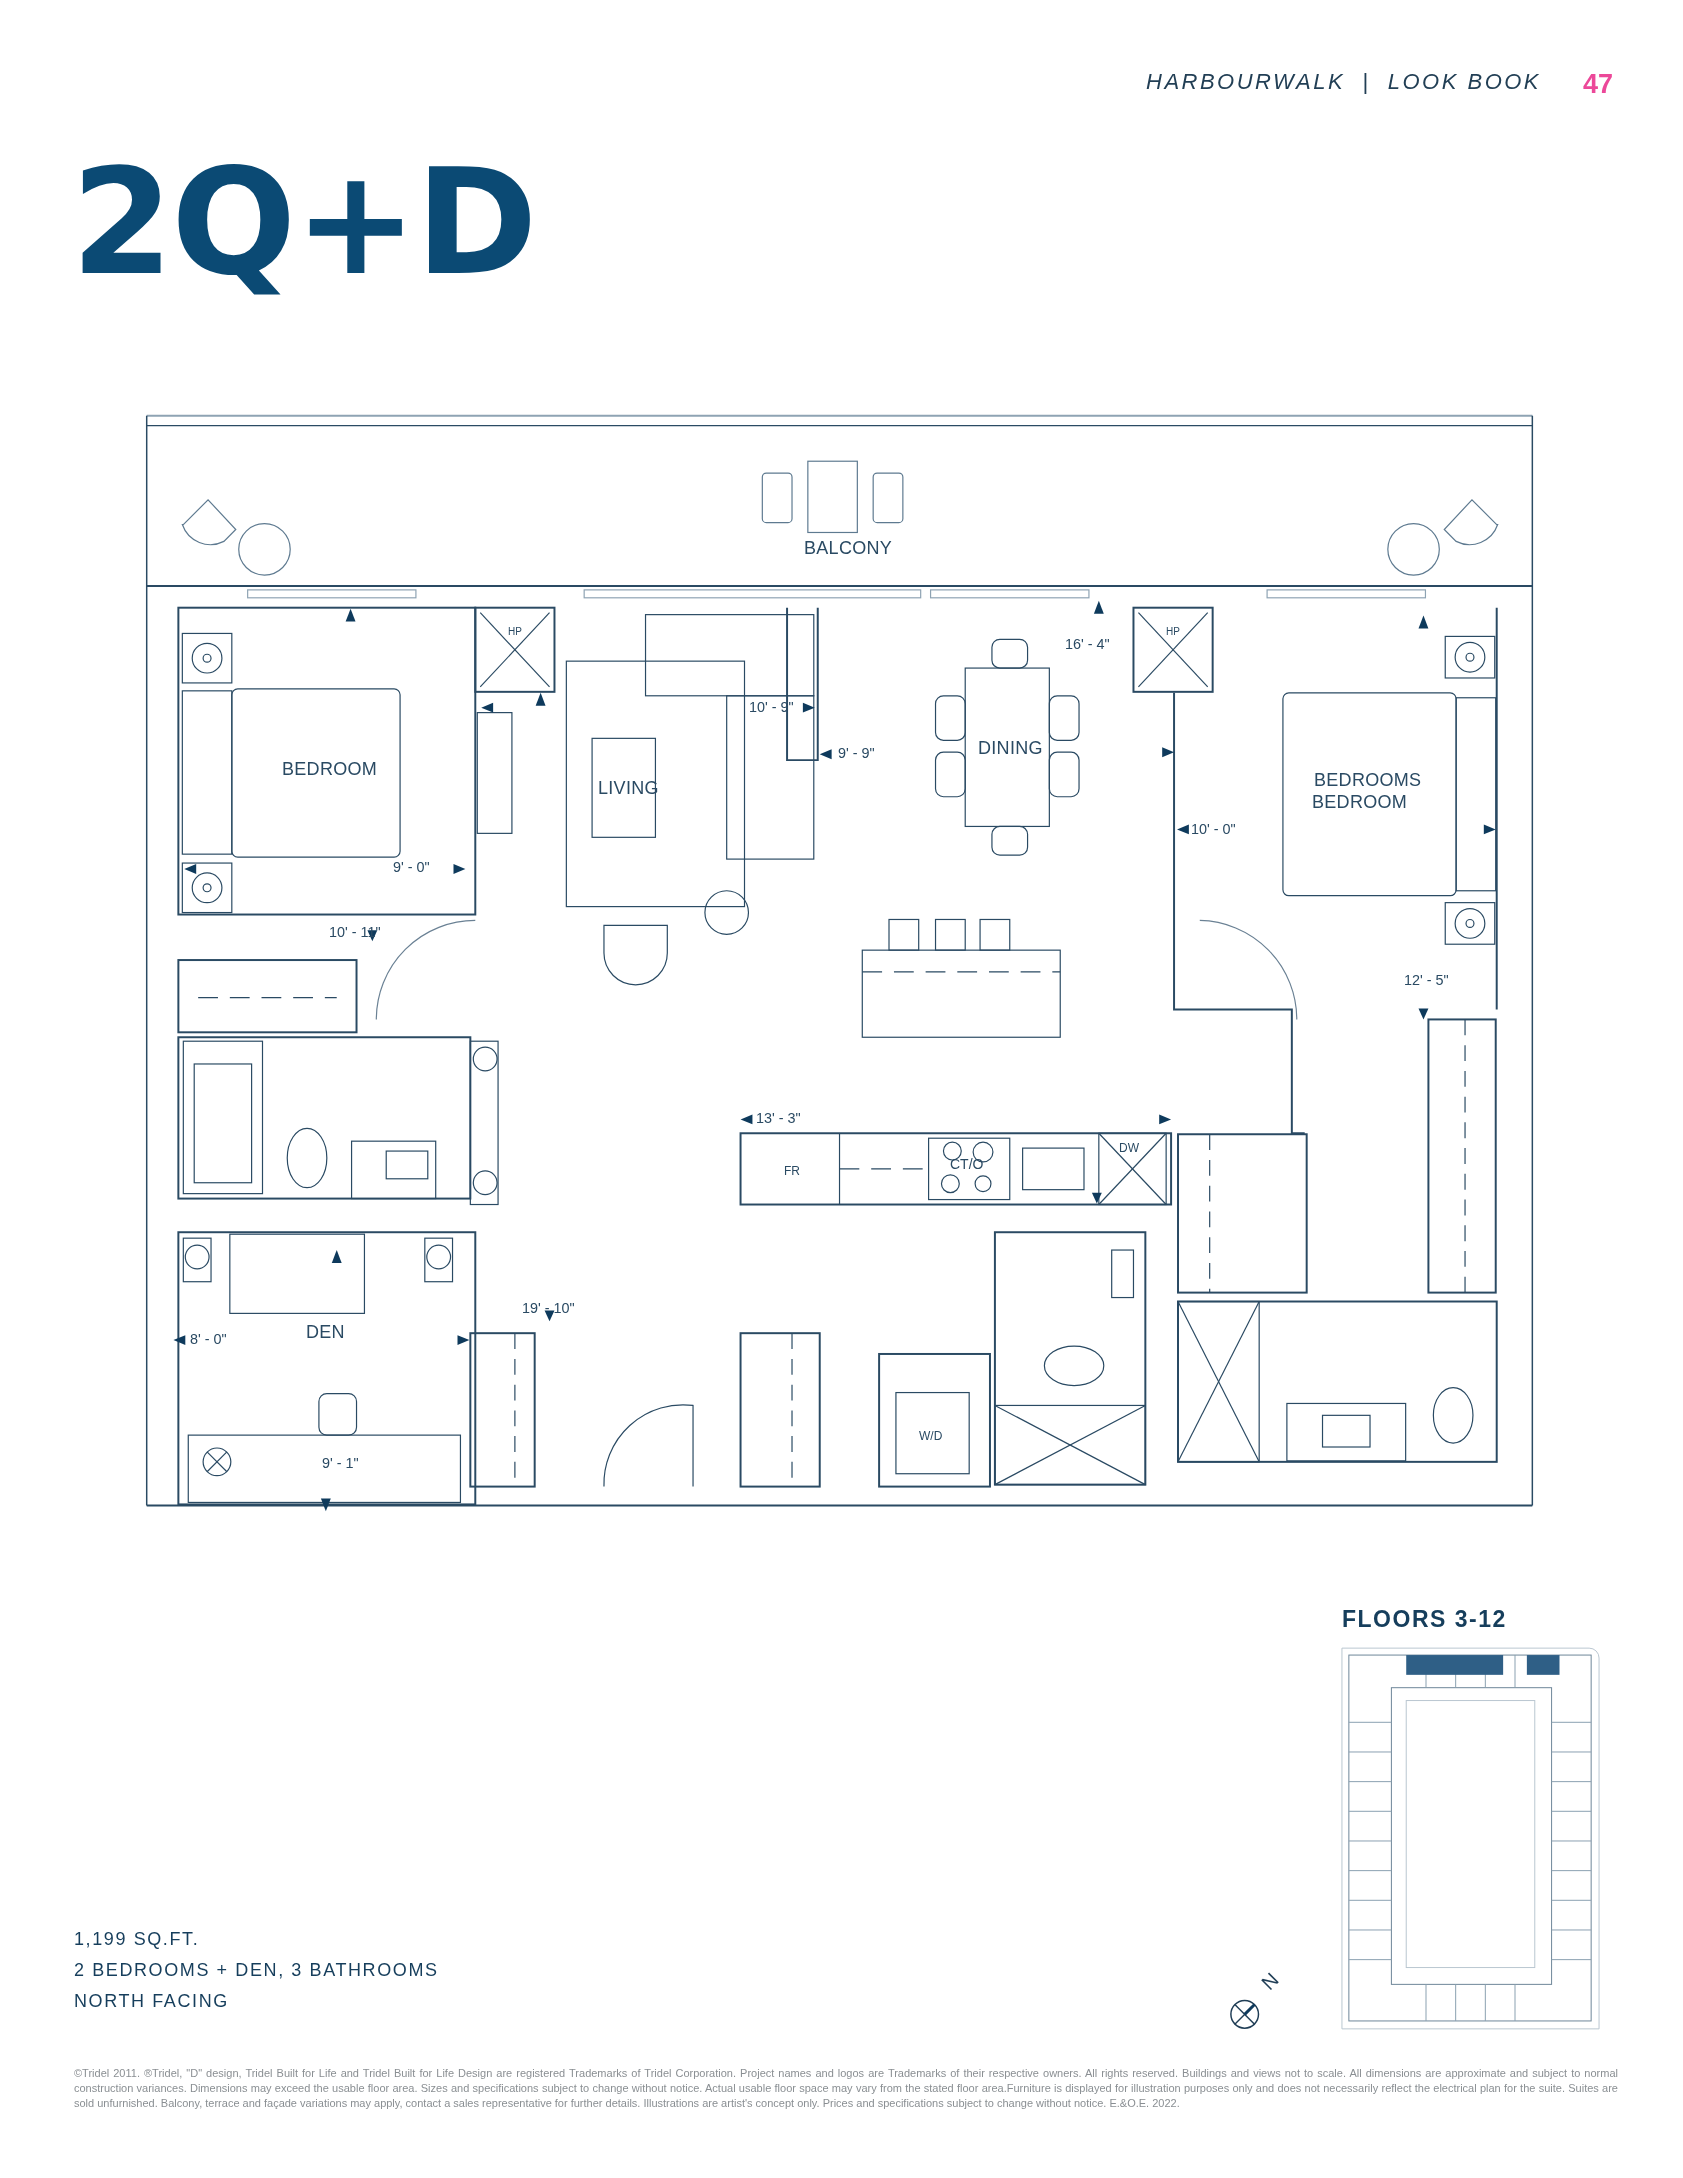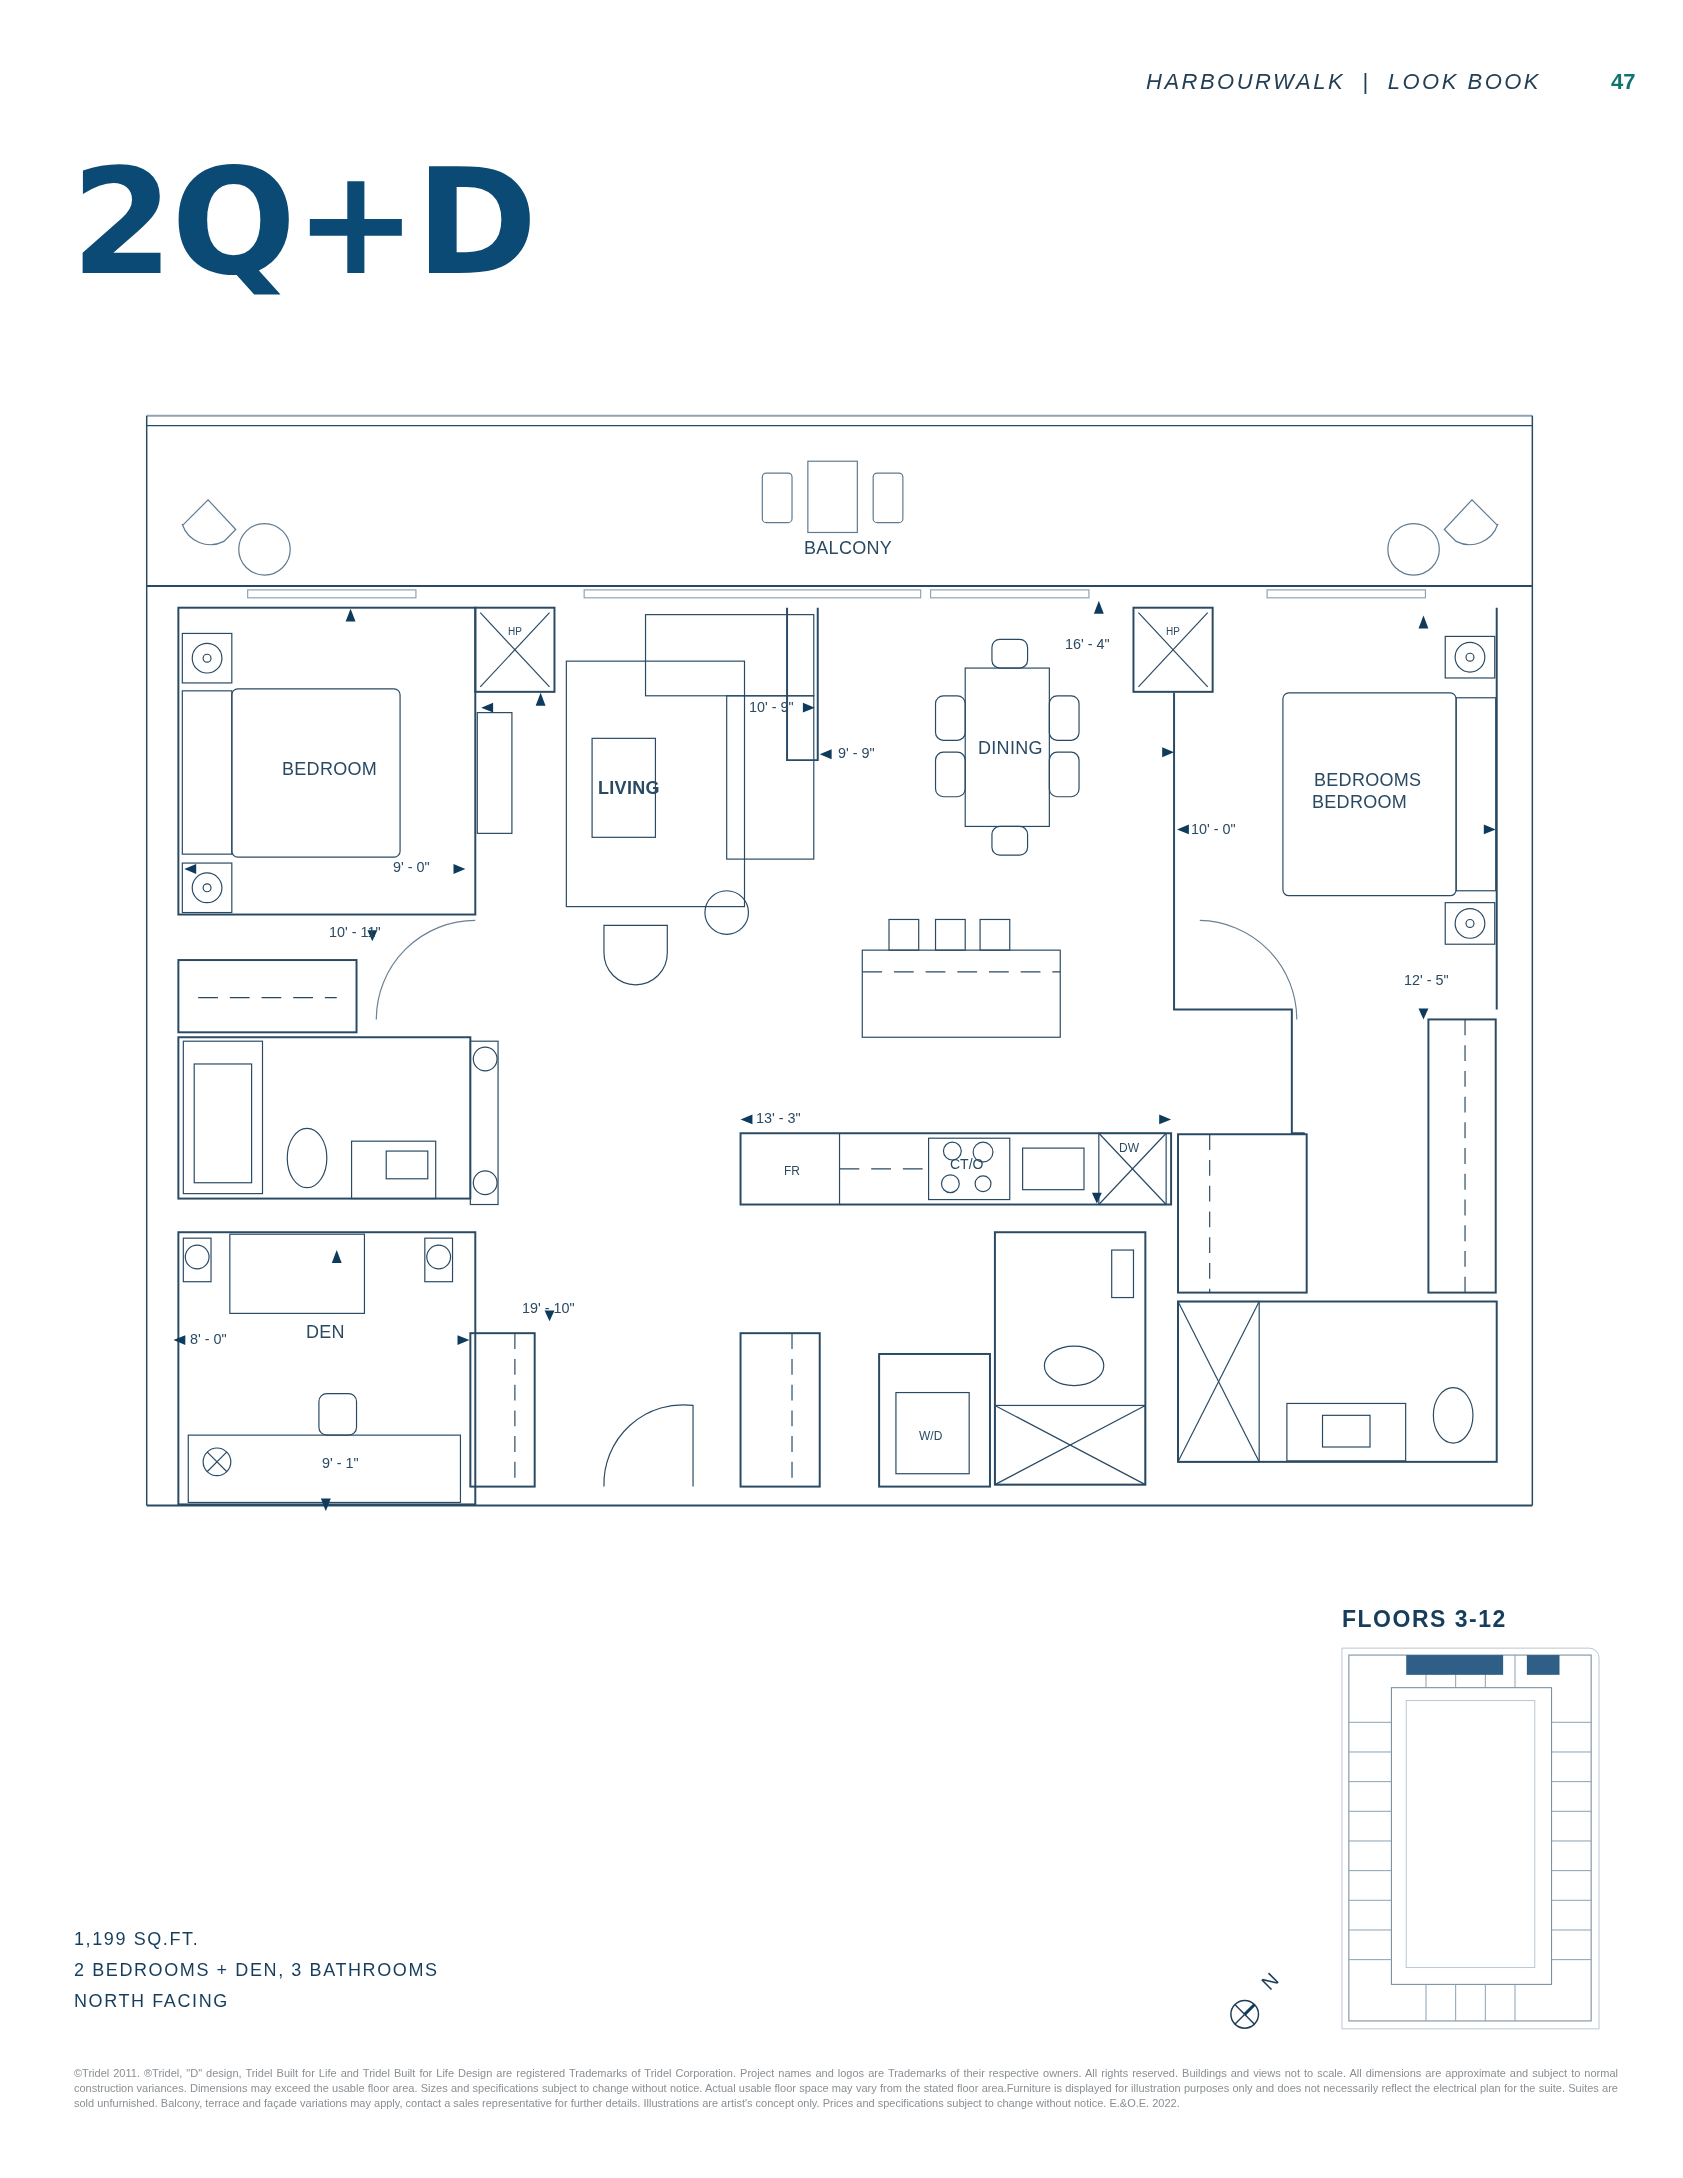--- a/index.html
+++ b/index.html
@@ -1,19 +1,19 @@
 <!DOCTYPE html>
 <html><head>
 <meta charset="utf-8">
 <style>
   html,body{margin:0;padding:0;background:#ffffff;}
   body{width:1683px;height:2178px;position:relative;overflow:hidden;font-family:"Liberation Sans",sans-serif;color:#0e3a5c;}
   .header{position:absolute;top:69px;left:1139px;width:495px;height:34px;}
   .header .brand{position:absolute;left:7px;top:0;font-size:22px;letter-spacing:2.5px;color:#223f55;white-space:nowrap;font-weight:400;}
-  .header .pnum{position:absolute;left:444px;top:0;font-size:22px;font-weight:700;color:#0f766e;margin-left:28px;}
+  .header .pnum{position:absolute;left:444px;top:0;font-size:27px;font-weight:700;color:#ec4899;}
   .title{position:absolute;left:71px;top:149px;font-size:147px;font-weight:700;color:#0b4a74;letter-spacing:-2px;line-height:1;font-family:"DejaVu Sans",sans-serif;text-align:right;}
   .plan{position:absolute;left:0;top:0;width:1569px;height:1544px;}
   .plan svg{position:absolute;left:0;top:0;}
   .rlabel{position:absolute;font-size:18px;color:#2a4a63;text-align:center;white-space:nowrap;letter-spacing:0.3px;}
   .dim{position:absolute;font-size:14.4px;color:#2a4a63;white-space:nowrap;}
   .small{position:absolute;font-size:12px;color:#2a4a63;white-space:nowrap;}
   .floors{position:absolute;left:1342px;top:1606px;font-size:23px;font-weight:700;letter-spacing:1.5px;color:#163e5c;}
   .keyplan{position:absolute;left:1337px;top:1643px;}
   .specs{position:absolute;left:74px;top:1929px;}
   .specs div{font-size:18px;letter-spacing:1.6px;color:#163e5c;margin-bottom:10px;font-weight:400;}
@@ -203,21 +203,21 @@
       <rect x="882" y="478" width="30" height="50" rx="4"></rect>
       <circle cx="267" cy="555" r="26"></circle>
       <path d="M185 530 l25 -25 l28 30 l-12 12 a30 30 0 0 1 -42 -17 z"></path>
       <circle cx="1428" cy="555" r="26"></circle>
       <path d="M1512 530 l-25 -25 l-28 30 l12 12 a30 30 0 0 0 42 -17 z"></path>
     </g>
   </svg>
 
   <div class="rlabel" style="left:804px;top:538px;">BALCONY</div>
   <div class="rlabel" style="left:282px;top:759px;">BEDROOM</div>
-  <div class="rlabel" style="left:598px;top:778px;font-weight:bold;">LIVING</div>
+  <div class="rlabel" style="left:598px;top:778px;">LIVING</div>
   <div class="rlabel" style="left:978px;top:738px;">DINING</div>
   <div class="rlabel" style="left:1314px;top:770px;">BEDROOMS</div>
   <div class="rlabel" style="left:1312px;top:792px;">BEDROOM</div>
   <div class="rlabel" style="left:306px;top:1322px;">DEN</div>
 
   <div class="small" style="left:508px;top:626px;font-size:10px;">HP</div>
   <div class="small" style="left:1166px;top:626px;font-size:10px;">HP</div>
   <div class="small" style="left:784px;top:1164px;">FR</div>
   <div class="small" style="left:950px;top:1156px;font-size:14px;">CT/O</div>
   <div class="small" style="left:1119px;top:1141px;">DW</div>

